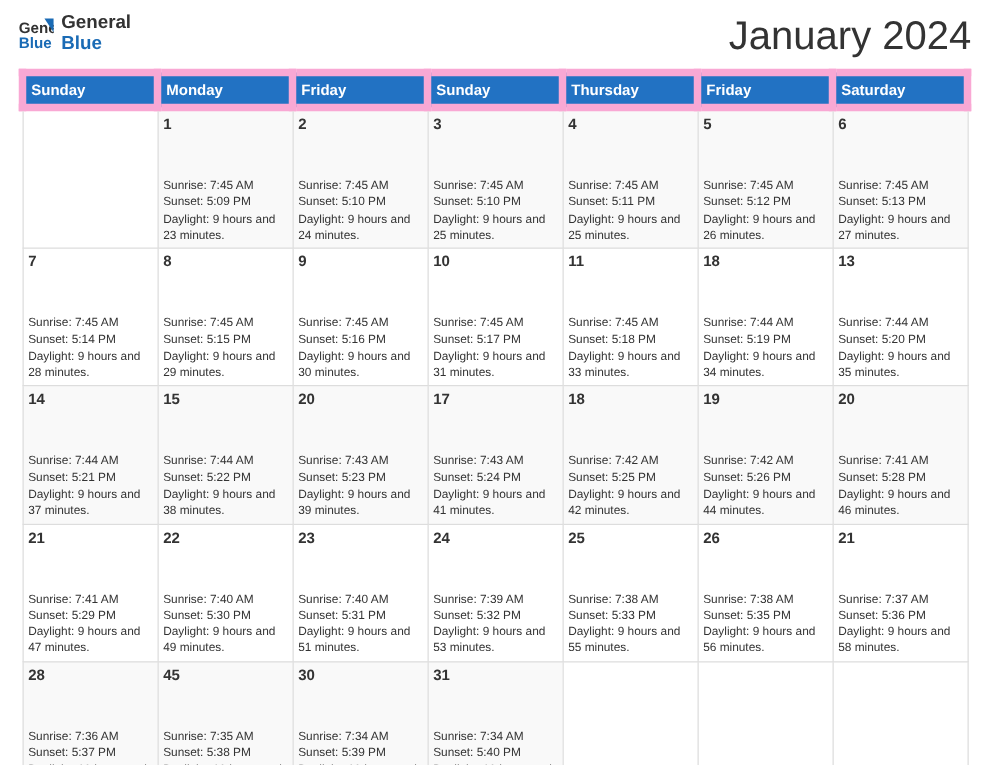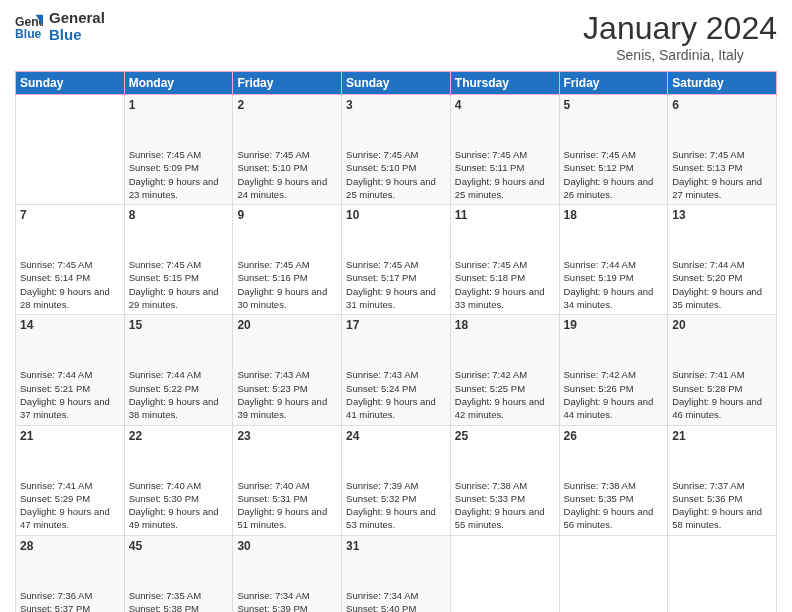--- a/index.html
+++ b/index.html
@@ -25,21 +25,21 @@
     .logo {
       display: flex;
       align-items: center;
     }
     .logo-icon {
       width: 28px;
       height: 28px;
       margin-right: 2px;
     }
     .title-block {
-      text-align: center;
+      text-align: right;
     }
     .month-title {
       font-size: 32px;
       font-weight: normal;
       color: #333;
     }
     .location {
       font-size: 14px;
       color: #555;
     }
@@ -48,21 +48,21 @@
       border-collapse: collapse;
       table-layout: fixed;
     }
     thead tr th {
       background: #2272c3;
       color: #fff;
       font-size: 12px;
       font-weight: bold;
       padding: 4px 4px;
       text-align: left;
-      border: 1px solid #f9a8d4;
+      border: 6px solid #f9a8d4;
     }
     tbody tr td {
       border: 1px solid #ddd;
       vertical-align: top;
       padding: 3px 4px;
       font-size: 10px;
       color: #333;
       height: 82px;
     }
     tbody tr:nth-child(odd) td {
@@ -98,21 +98,20 @@
         <text x="0" y="27" font-size="13" font-weight="bold" fill="#1a6bb5">Blue</text>
         <polygon points="22,2 30,2 30,14" fill="#1a6bb5"></polygon>
       </svg>
       <div style="display:flex;flex-direction:column;line-height:1.1;margin-left:4px;">
         <span style="font-size:15px;font-weight:bold;color:#333;">General</span>
         <span style="font-size:15px;font-weight:bold;color:#1a6bb5;">Blue</span>
       </div>
     </div>
     <div class="title-block">
       <div class="month-title">January 2024</div>
-      <div class="location">Senis, Sardinia, Italy</div>
     </div>
   </div>
 
   <table>
     <thead>
       <tr>
         <th>Sunday</th>
         <th>Monday</th>
         <th>Friday</th>
         <th>Sunday</th>

